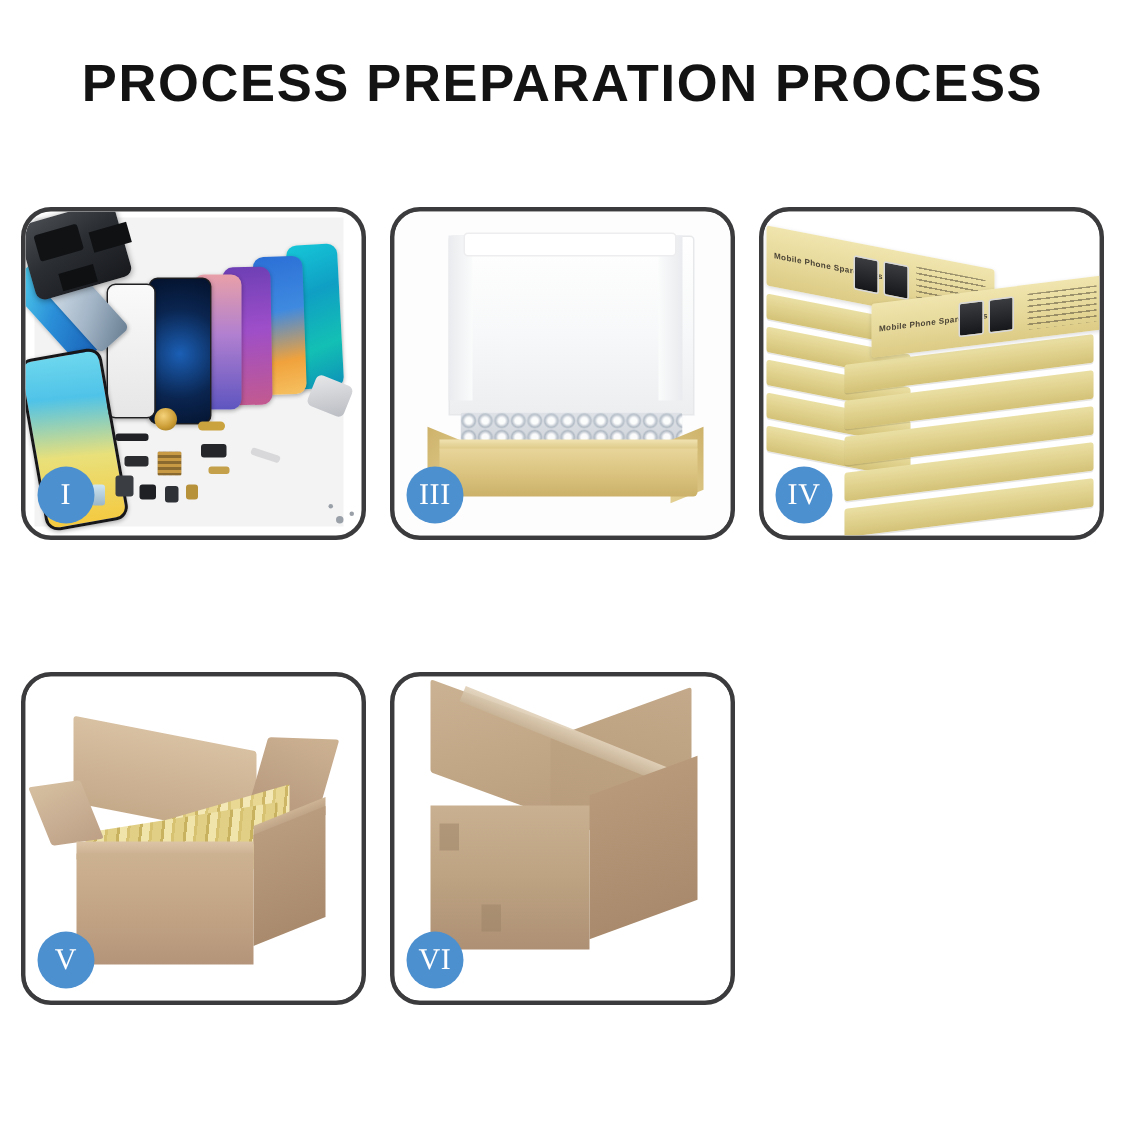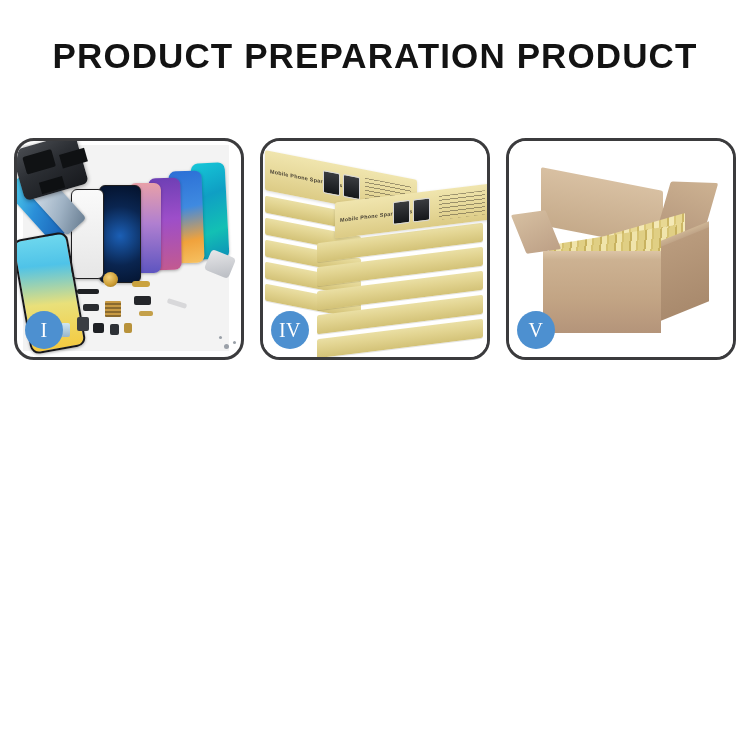--- a/index.html
+++ b/index.html
@@ -509,21 +509,21 @@
     width: 13px; height: 18px;
     background: rgba(150,125,98,0.40);
   }
 </style>
 </head>
 <body>
 
 <div id="page">
 
   <div class="header">
-    <div class="title">PRODUCT PREPARATION PRODUCT</div>
+    <div class="title">PROCESS PREPARATION PROCESS</div>
   </div>
 
   <div class="grid">
 
     <div class="panel">
       <div class="panel-inner">
         <div class="p1-bg"></div>
 
         <div class="phone ph-a"></div>
         <div class="phone ph-b"></div>
@@ -549,20 +549,35 @@
         <div class="part pt11"></div>
         <div class="part pt12"></div>
         <div class="part pt13"></div>
         <div class="part pt14"></div>
         <div class="part pt15"></div>
       </div>
       <div class="badge">I</div>
     </div>
 
 
+    <div class="panel">
+      <div class="panel-inner">
+        <div class="p3-bg"></div>
+        <div class="p3-lid"></div>
+        <div class="p3-lid-flapL"></div>
+        <div class="p3-lid-flapR"></div>
+        <div class="p3-lid-top"></div>
+        <div class="p3-bubble"></div>
+        <div class="p3-box-left"></div>
+        <div class="p3-box-right"></div>
+        <div class="p3-box-rim"></div>
+        <div class="p3-box-front"></div>
+      </div>
+      <div class="badge">III</div>
+    </div>
 
     <div class="panel">
       <div class="panel-inner">
         <div class="p4-bg"></div>
         <div class="stack">
           <div class="sbox sb-l1"></div>
           <div class="sbox sb-l2"></div>
           <div class="sbox sb-l3"></div>
           <div class="sbox sb-l4"></div>
           <div class="sbox sb-l5"></div>
@@ -600,15 +615,28 @@
         <div class="c-contents"></div>
         <div class="c-flap-left"></div>
         <div class="c-rim-side"></div>
         <div class="c-side"></div>
         <div class="c-rim"></div>
         <div class="c-front"></div>
       </div>
       <div class="badge">V</div>
     </div>
 
+    <div class="panel">
+      <div class="panel-inner">
+        <div class="p6-bg"></div>
+        <div class="s-top"></div>
+        <div class="s-top2"></div>
+        <div class="s-tape"></div>
+        <div class="s-right"></div>
+        <div class="s-front"></div>
+        <div class="s-tape2"></div>
+        <div class="s-tape3"></div>
+      </div>
+      <div class="badge">VI</div>
+    </div>
 
   </div>
 </div>
 
 </body></html>

